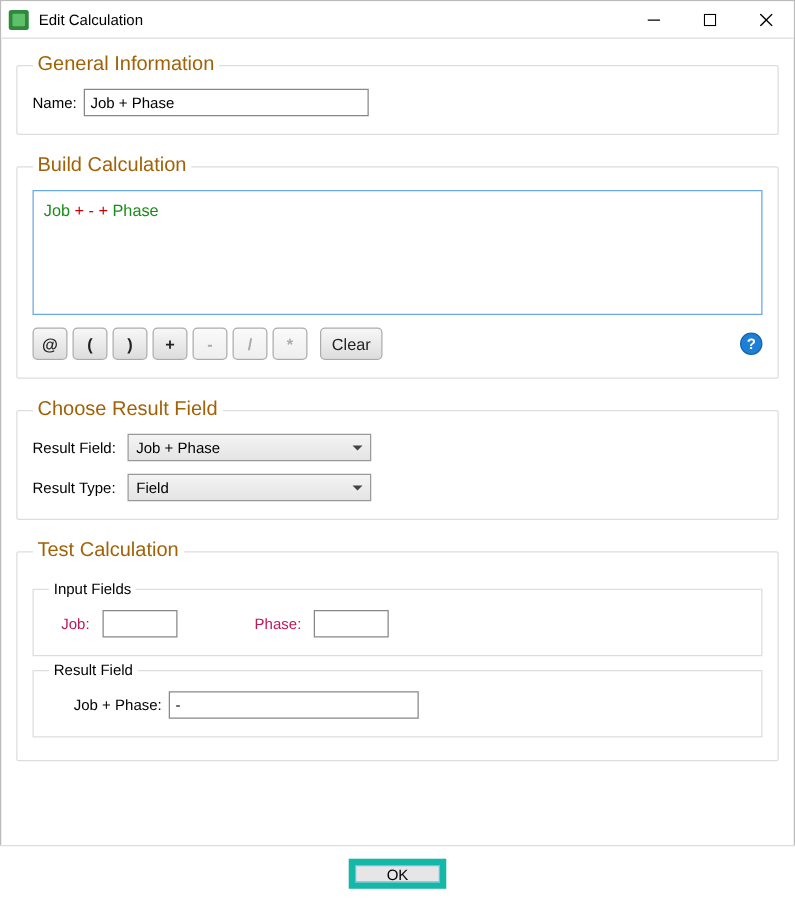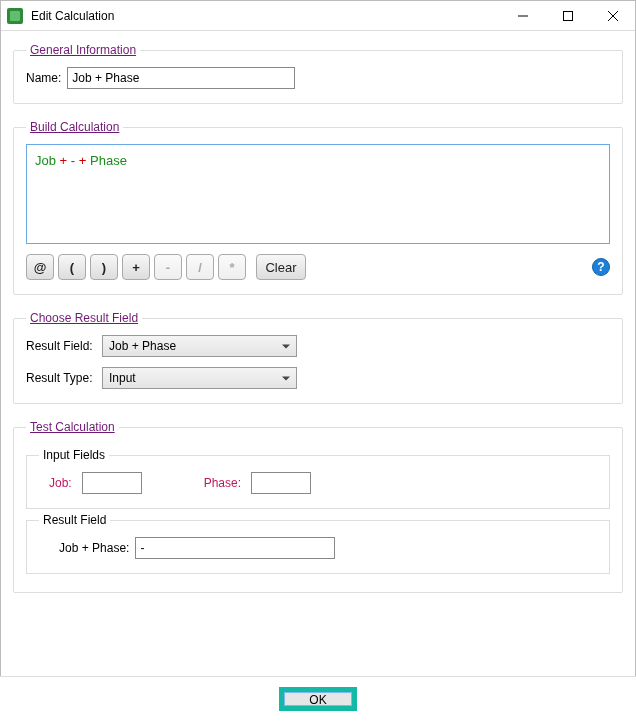--- a/index.html
+++ b/index.html
@@ -53,24 +53,23 @@
   }
 
   fieldset.group {
     border: 1px solid #ddd;
     border-radius: 2px;
     margin: 0 0 16px 0;
     padding: 10px 12px 14px 12px;
     position: relative;
   }
   fieldset.group > legend {
-    font-size: 12px;
+    font-size: 16px;
     padding: 0 4px;
-    color: #701a75;
-    text-decoration: underline;
+    color: #a16207;
   }
 
   .row { display: flex; align-items: center; gap: 6px; }
   .row + .row { margin-top: 10px; }
   label.field-label { min-width: 70px; text-align: left; }
 
   input.text {
     border: 1px solid #888;
     height: 22px;
     padding: 2px 4px;
@@ -256,21 +255,21 @@
     <legend>Choose Result Field</legend>
     <div class="row">
       <label class="field-label">Result Field:</label>
       <div class="combo">
         <span>Job + Phase</span>
       </div>
     </div>
     <div class="row">
       <label class="field-label">Result Type:</label>
       <div class="combo">
-        <span>Input</span>
+        <span>Field</span>
       </div>
     </div>
   </fieldset>
 
   <fieldset class="group" style="margin-bottom:8px;">
     <legend>Test Calculation</legend>
 
     <fieldset class="inner">
       <legend>Input Fields</legend>
       <div class="row" style="padding-left:10px;">

